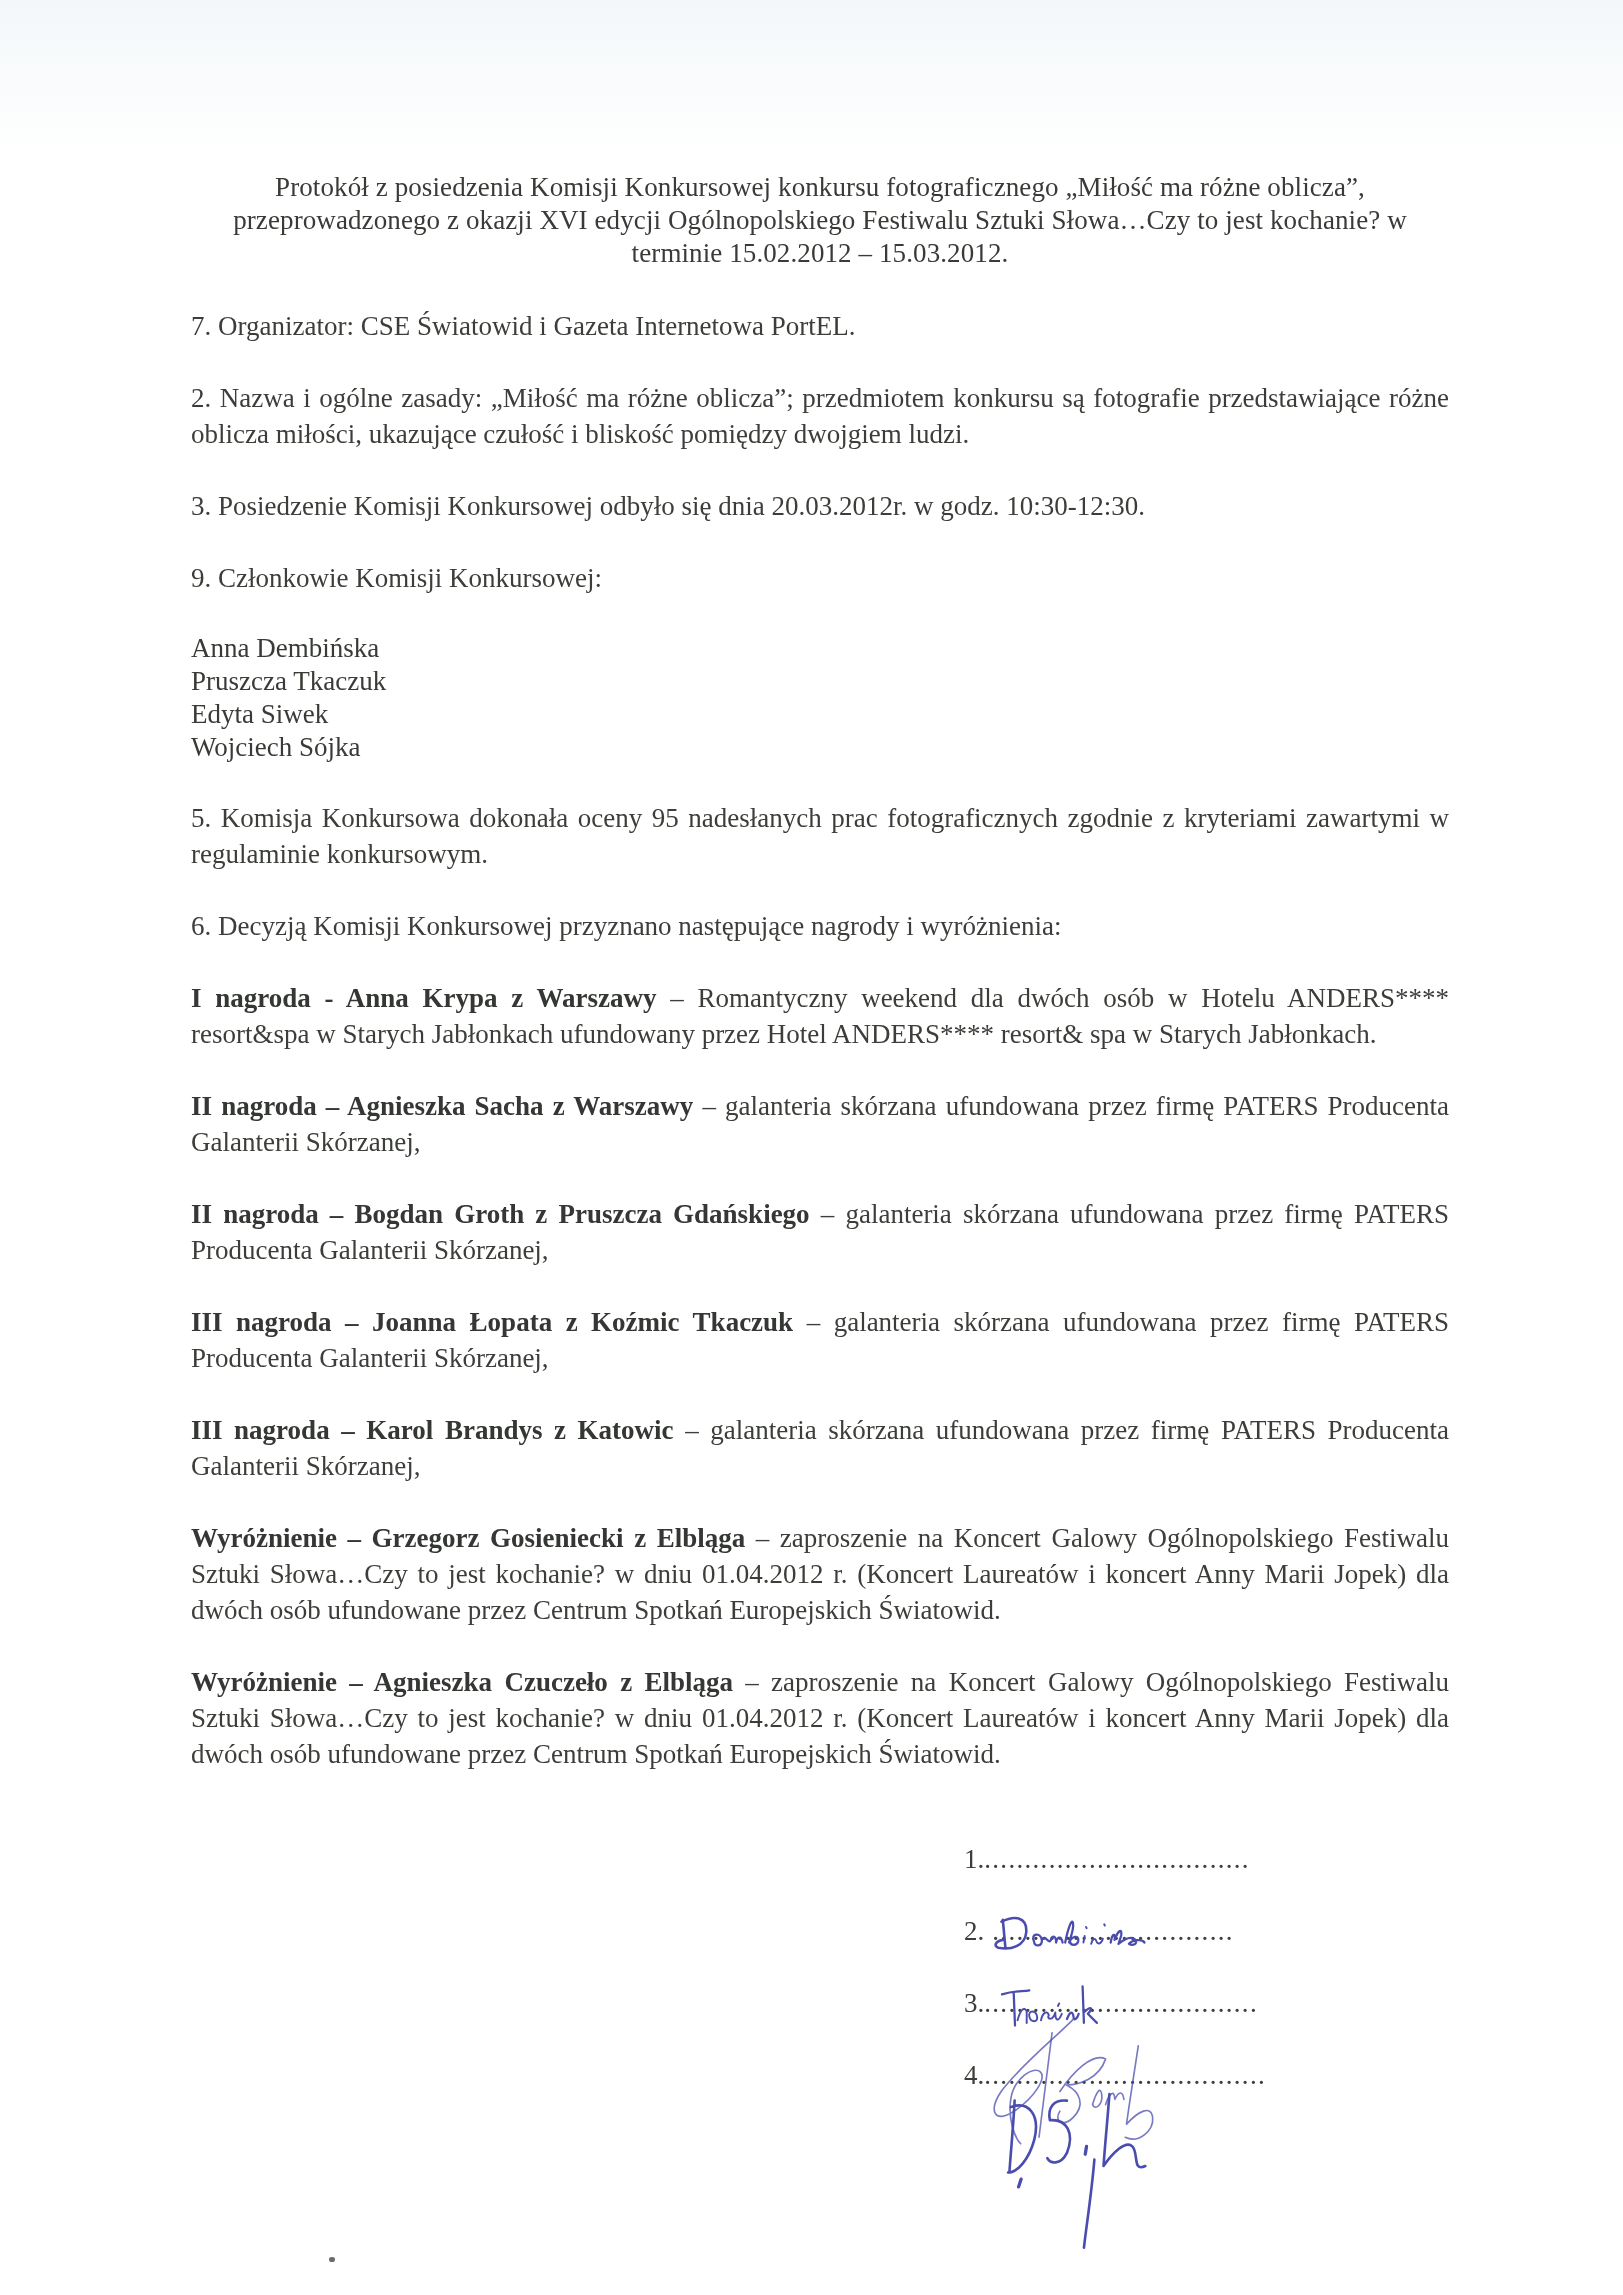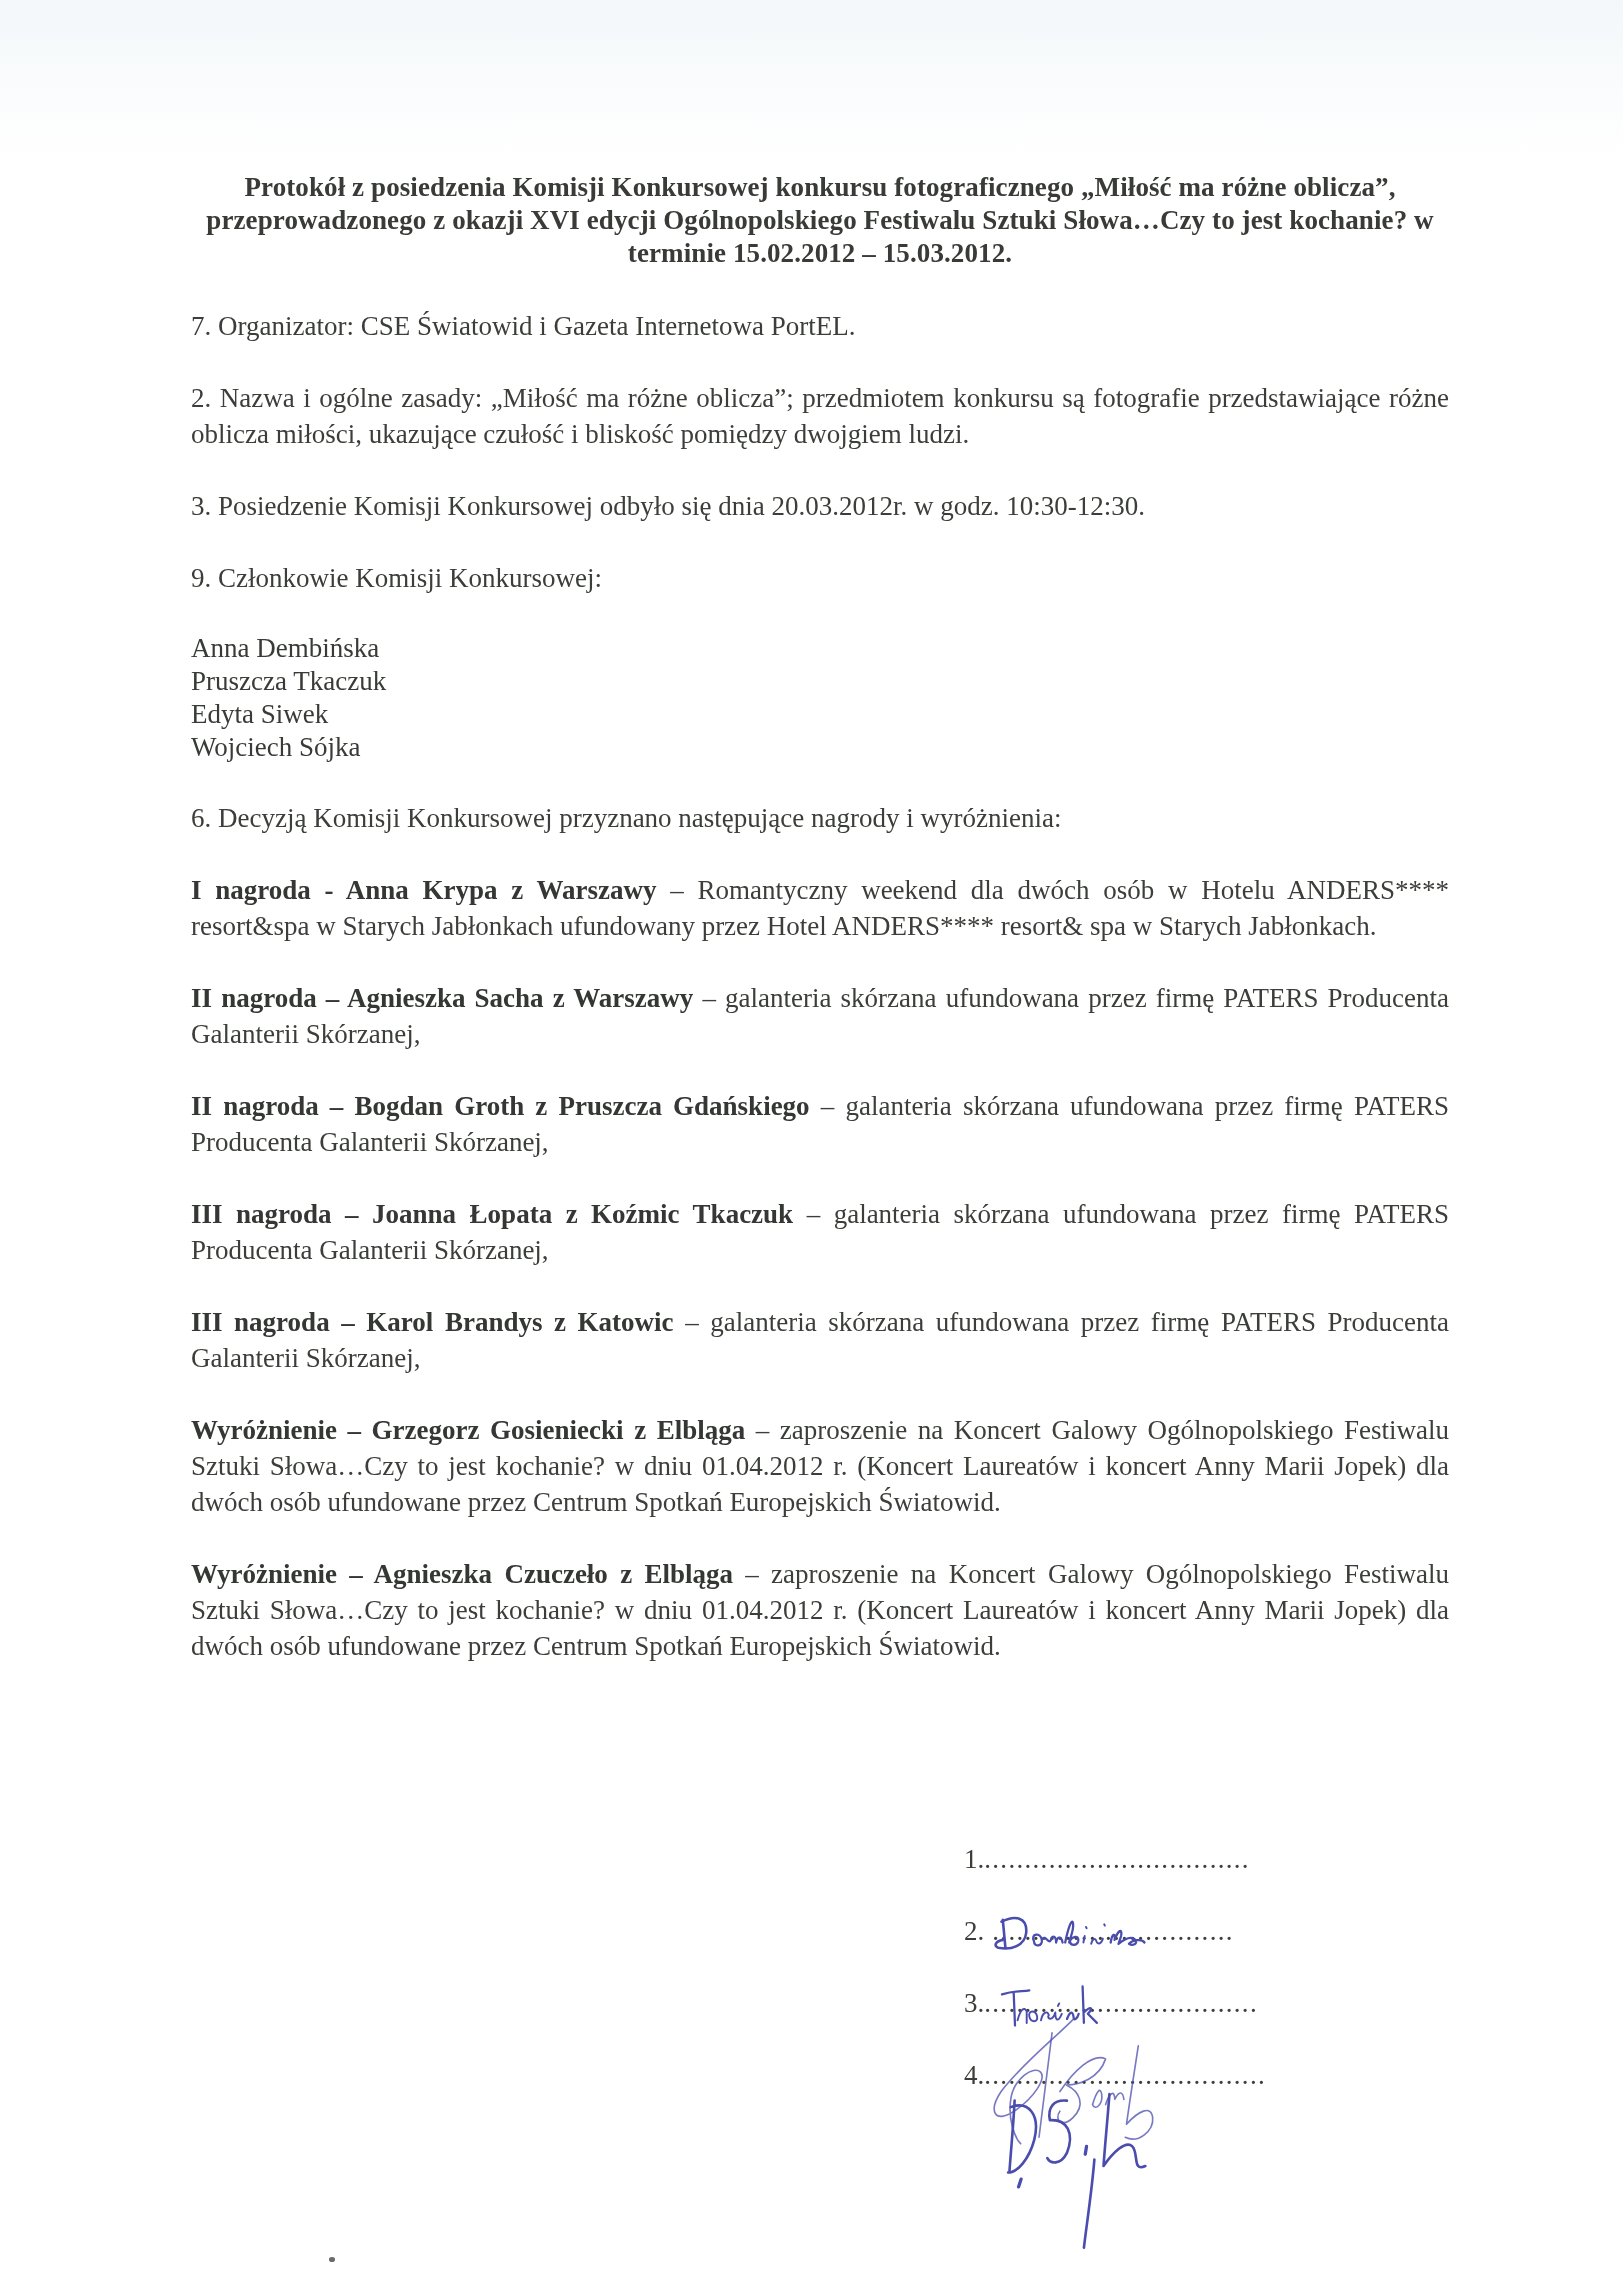--- a/index.html
+++ b/index.html
@@ -22,21 +22,21 @@
     background: linear-gradient(180deg, rgba(238,244,247,0.7) 0%, rgba(255,255,255,0) 100%);
     pointer-events: none;
   }
   .page {
     position: absolute;
     left: 191px;
     top: 171px;
     width: 1258px;
   }
   .title {
-    font-weight: bold;
+    font-weight: normal;
     font-size: 27px;
     line-height: 33px;
     text-align: center;
     margin: 0 0 38px 0;
     letter-spacing: 0.1px;
     color: #383b36;
   }
   .para {
     font-size: 27px;
     line-height: 36px;
@@ -106,20 +106,21 @@
 
   <p class="para">9. Członkowie Komisji Konkursowej:</p>
 
   <div class="members">
     <div>Anna Dembińska</div>
     <div>Pruszcza Tkaczuk</div>
     <div>Edyta Siwek</div>
     <div>Wojciech Sójka</div>
   </div>
 
+  <p class="para">5. Komisja Konkursowa  dokonała oceny 95 nadesłanych prac fotograficznych zgodnie z kryteriami zawartymi w regulaminie konkursowym.</p>
 
   <p class="para">6. Decyzją Komisji Konkursowej przyznano następujące nagrody i wyróżnienia:</p>
 
   <p class="para prize"><b>I nagroda  - Anna Krypa z Warszawy</b><span> – Romantyczny weekend dla dwóch osób w Hotelu ANDERS**** resort&amp;spa w Starych Jabłonkach ufundowany przez  Hotel ANDERS**** resort&amp; spa w Starych Jabłonkach.</span></p>
 
   <p class="para prize"><b>II nagroda – Agnieszka Sacha z Warszawy</b><span> – galanteria skórzana ufundowana przez firmę PATERS Producenta Galanterii Skórzanej,</span></p>
 
   <p class="para prize"><b>II nagroda – Bogdan Groth  z Pruszcza Gdańskiego</b><span> – galanteria skórzana ufundowana przez firmę PATERS Producenta Galanterii Skórzanej,</span></p>
 
   <p class="para prize"><b>III nagroda – Joanna Łopata z Koźmic Tkaczuk</b><span>  – galanteria skórzana ufundowana przez firmę PATERS Producenta Galanterii Skórzanej,</span></p>

